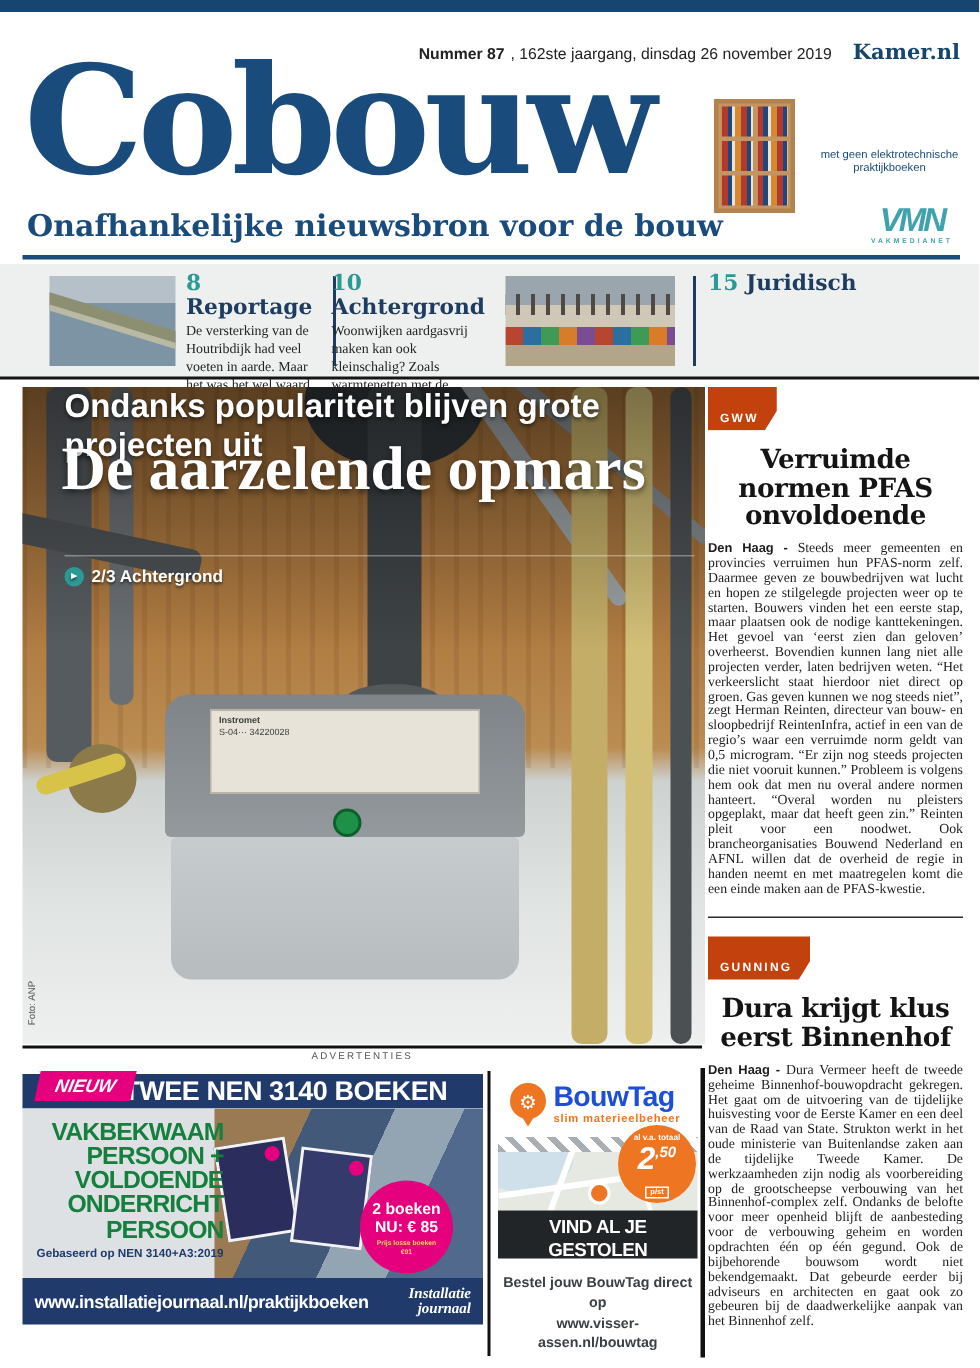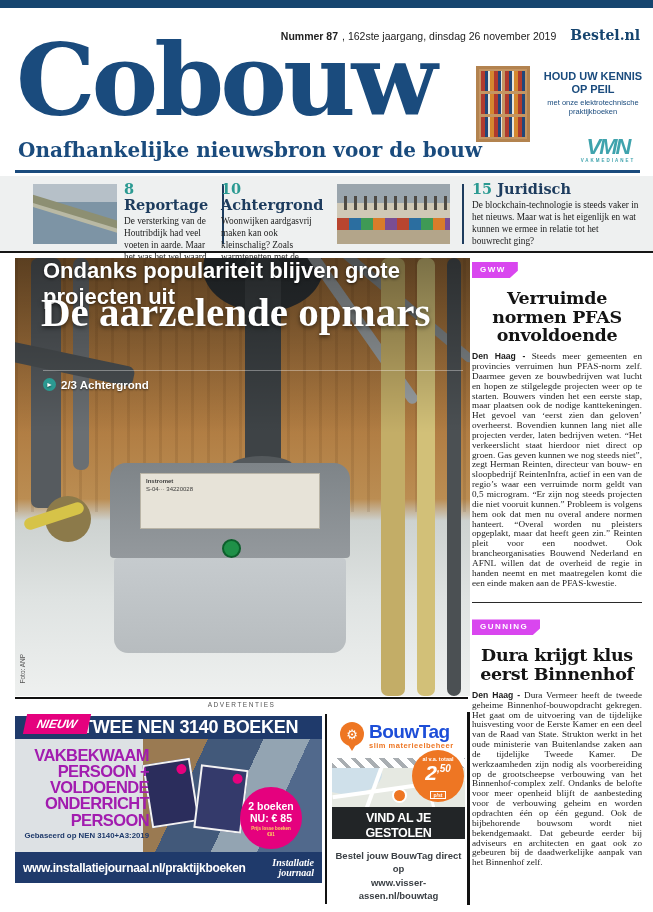--- a/index.html
+++ b/index.html
@@ -64,43 +64,43 @@
   .kicker{position:absolute;left:28px;top:0;color:#fff;font-weight:bold;font-size:22px;text-shadow:0 1px 3px rgba(0,0,0,.65);}
   .headline{position:absolute;left:26px;top:34px;color:#fff;font-family:"Liberation Serif",serif;font-weight:bold;
             font-size:41px;line-height:1.02;text-shadow:0 2px 4px rgba(0,0,0,.55);}
   .hl-sep{position:absolute;left:28px;top:112px;width:420px;height:1px;background:rgba(255,255,255,.35);}
   .pageref{position:absolute;left:28px;top:120px;display:flex;align-items:center;gap:5px;color:#fff;font-weight:bold;font-size:11.5px;text-shadow:0 1px 2px rgba(0,0,0,.6);}
   .play{width:13px;height:13px;border-radius:50%;background:#2b9a92;color:#fff;font-size:7px;display:flex;align-items:center;justify-content:center;}
   .credit{position:absolute;left:-13px;top:402px;font-size:6.5px;color:#555;transform:rotate(-90deg);transform-origin:center;width:40px;}
 
   
   .rcol{left:472px;top:258px;width:170px;}
-  .tag{display:inline-block;background:#d946ef;color:#fff;font-weight:bold;font-size:8px;letter-spacing:1.5px;
-       padding:3px 12px 4px 8px;clip-path:polygon(0 0,100% 0,100% 55%,calc(100% - 8px) 100%,0 100%);}
+  .tag{display:inline-block;background:#c2410c;color:#fff;font-weight:bold;font-size:8px;letter-spacing:1.5px;
+       padding:16px 12px 4px 8px;clip-path:polygon(0 0,100% 0,100% 55%,calc(100% - 8px) 100%,0 100%);}
   .rcol h2{margin:11px 0 7px 0;font-family:"DejaVu Serif",serif;font-weight:bold;font-size:17.5px;line-height:1.07;color:#141414;letter-spacing:-0.3px;text-align:center;}
   .rcol p{margin:0;font-family:"Liberation Serif",serif;font-size:9.2px;line-height:1.07;text-align:justify;color:#1c1c1c;}
   .rcol p .dl{font-weight:bold;font-family:"Liberation Sans",sans-serif;font-size:8.6px;}
   .rcol hr{border:none;border-top:1.5px solid #2a2a2a;margin:14px 0 12px 0;}
 
   
   .adrule{left:15px;top:697px;width:453px;height:2px;background:#111;}
   .adlabel{left:15px;top:701px;width:453px;text-align:center;font-size:6.5px;letter-spacing:1.5px;color:#555;}
 
   
   .nen{left:15px;top:714px;width:307px;height:171px;}
   .nen-head{position:absolute;left:0;top:2px;width:307px;height:23px;background:#1f3a6b;color:#fff;display:flex;align-items:center;}
   .nen-head .ht{margin-left:38px;font-weight:bold;font-size:18px;letter-spacing:-0.3px;}
   .nieuw{position:absolute;left:10px;top:-2px;background:#e5017e;color:#fff;font-weight:bold;font-style:italic;
          font-size:12px;padding:3px 12px;transform:skewX(-12deg);}
   .nen-body{position:absolute;left:0;top:25px;width:307px;height:113px;background:#dde1e4;overflow:hidden;}
   .collage{position:absolute;left:128px;top:0;width:179px;height:113px;
            background:linear-gradient(115deg,#9a7a52 0 28%,#42597a 28% 52%,#93a4b2 52% 72%,#51698c 72% 100%);}
   .book{position:absolute;width:44px;height:60px;background:#2b2d5c;border:2px solid #f2f2f2;}
   .badge-dot{position:absolute;right:3px;top:3px;width:10px;height:10px;border-radius:50%;background:#e5017e;}
-  .nen-txt{position:absolute;left:6px;top:8px;width:128px;text-align:right;color:#a21caf;font-weight:bold;
+  .nen-txt{position:absolute;left:6px;top:8px;width:128px;text-align:right;color:#15803d;font-weight:bold;
            font-size:16.5px;line-height:0.98;letter-spacing:-0.6px;}
   .nen-base{position:absolute;left:0px;top:92px;width:134px;text-align:right;color:#1f3a6b;font-weight:bold;font-size:7.8px;}
   .pink-circle{position:absolute;left:225px;top:48px;width:62px;height:62px;border-radius:50%;background:#e5017e;
            color:#fff;text-align:center;font-weight:bold;font-size:10.5px;line-height:1.15;padding-top:13px;box-sizing:border-box;}
   .pink-note{font-size:4.5px;color:#ffd75e;line-height:1.2;margin-top:2px;padding:0 8px;}
   .nen-foot{position:absolute;left:0;top:138px;width:307px;height:31px;background:#1f3a6b;color:#fff;display:flex;align-items:center;justify-content:space-between;padding:0 8px;box-sizing:border-box;}
   .nen-url{font-weight:bold;font-size:12px;letter-spacing:-0.3px;}
   .ij{font-family:"Liberation Serif",serif;font-style:italic;font-weight:bold;font-size:10px;text-align:right;line-height:0.95;}
 
   .ad-div1{left:325px;top:714px;width:2px;height:190px;background:#111;}
@@ -132,39 +132,35 @@
 </head>
 <body>
 
 <div id="page">
 
   <div class="abs topbar"></div>
 
   <div class="abs metaline">
     <span class="num">Nummer 87</span>
     <span>, 162ste jaargang, dinsdag 26 november 2019</span>
-    <span class="site">Bestel.nl</span>
+    <span class="site">Kamer.nl</span>
   </div>
 
   <div class="abs logo">Cobouw</div>
   <div class="abs tagline">Onafhankelijke nieuwsbron voor de bouw</div>
 
   <div class="abs shelf">
     <div></div>
       <div></div>
       <div></div>
       <div></div>
       <div></div>
       <div></div>
   </div>
-  <div class="abs promo-t1">
-    <span>HOUD UW KENNIS</span><br>
-    <span>OP PEIL</span>
-  </div>
-  <div class="abs promo-sub">met onze elektrotechnische praktijkboeken</div>
+  <div class="abs promo-sub">met geen elektrotechnische praktijkboeken</div>
   <div class="abs vmn">
     <div class="v1">VMN</div>
     <div class="v2">VAKMEDIANET</div>
   </div>
 
   <div class="abs rule-navy"></div>
 
   <div class="abs strip"></div>
 
   <div class="abs timg timg1">
@@ -189,21 +185,20 @@
   <div class="abs timg timg2">
     <div class="wins"></div>
       <div class="conts"></div>
   </div>
   <div class="abs tdiv" style="left:462px;"></div>
   <div class="abs ttext" style="left:472px;width:168px;">
     <div class="thead">
       <span class="tnum">15</span>
       <span class="tlabel slab">Juridisch</span>
     </div>
-    <div class="tbody">De blockchain-technologie is steeds vaker in het nieuws. Maar wat is het eigenlijk en wat kunnen we ermee in relatie tot het bouwrecht ging?</div>
   </div>
 
   <div class="abs photo">
     <div class="woodgrain"></div>
 
     <div class="pipe" style="left:16px;top:0;width:30px;height:250px;background:#565b5f;"></div>
     <div class="pipe" style="left:58px;top:0;width:16px;height:212px;background:#6a6f73;"></div>
     <div class="pipe" style="left:-10px;top:96px;width:130px;height:20px;background:#4c5154;transform:rotate(12deg);"></div>
     <div class="pipe" style="left:30px;top:238px;width:46px;height:46px;border-radius:50%;background:#8c7a4a;"></div>
     <div class="pipe" style="left:8px;top:252px;width:62px;height:12px;background:#d6c348;transform:rotate(-18deg);"></div>

